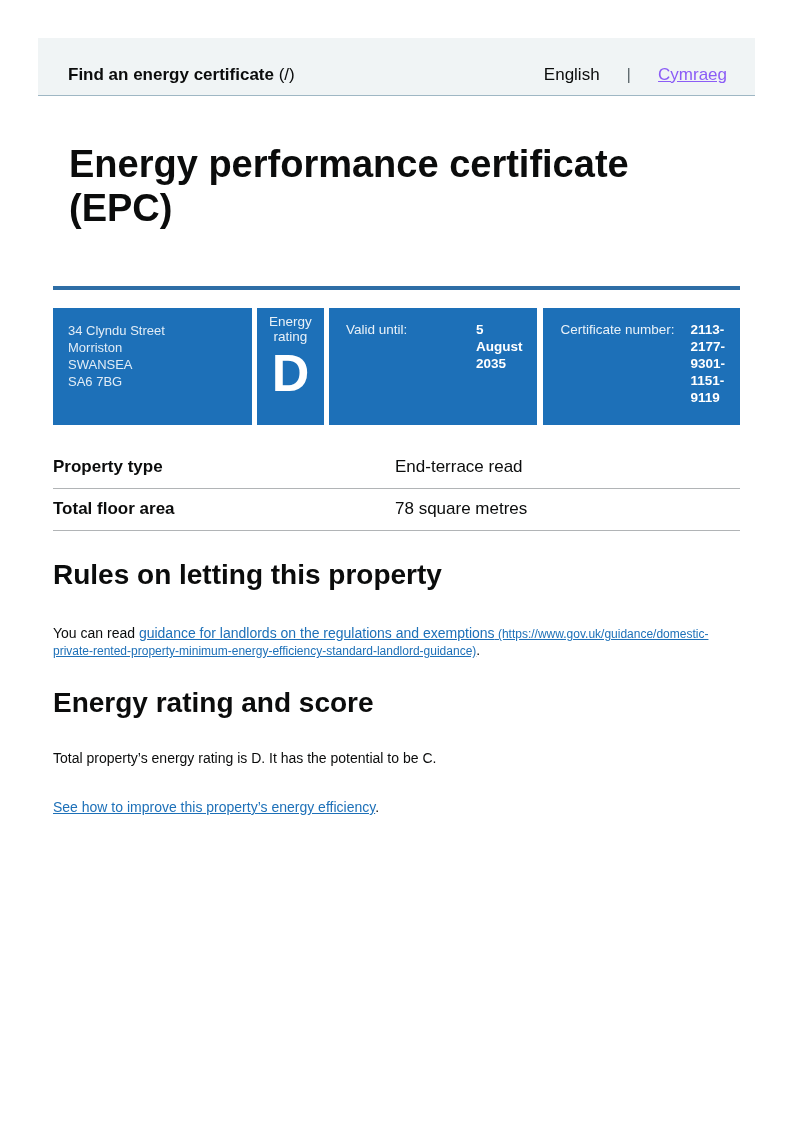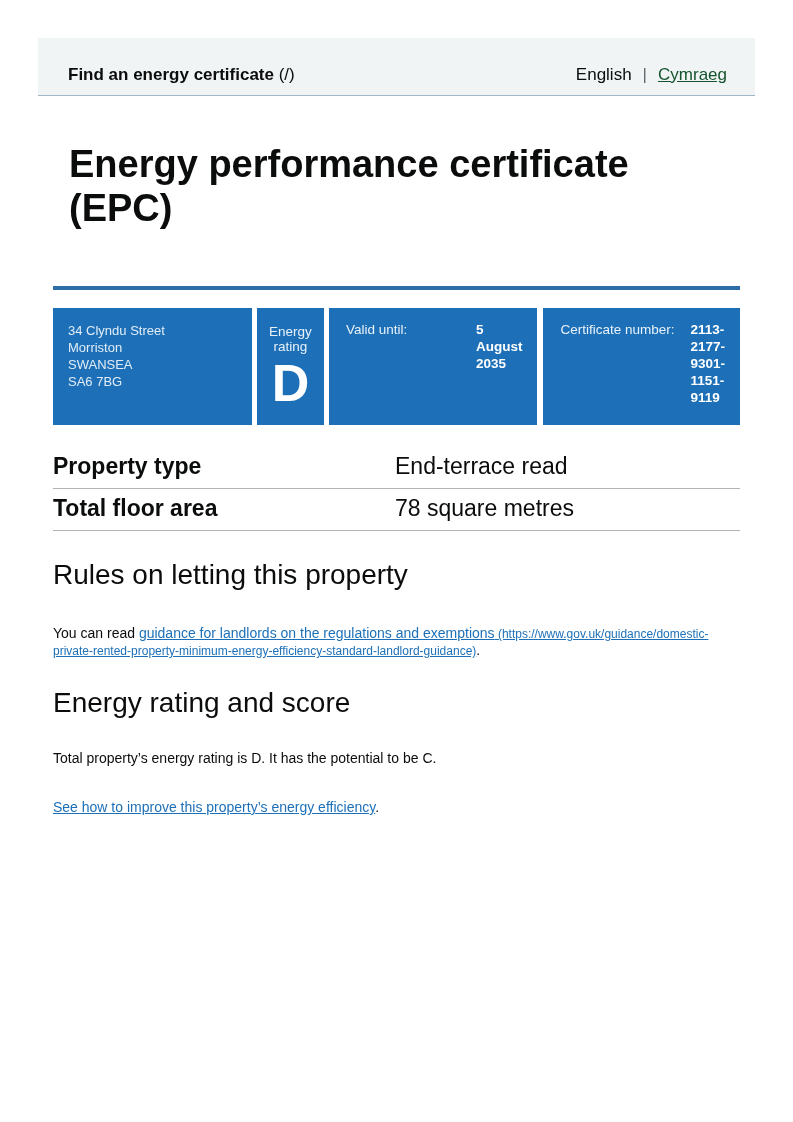--- a/index.html
+++ b/index.html
@@ -27,26 +27,26 @@
   .site-title {
     font-size: 17px;
     font-weight: bold;
     color: #0b0c0c;
     text-decoration: none;
   }
   .site-title .href-suffix { font-weight: normal; }
   .lang-switch {
     display: flex;
     align-items: center;
-    gap: 11px;
+    gap: 27px;
     font-size: 17px;
   }
   .lang-current { color: #0b0c0c; }
   .lang-divider { color: #5f6a6e; }
-  .lang-link { color: #14532d; text-decoration: underline; cursor: pointer; }
+  .lang-link { color: #8b5cf6; text-decoration: underline; cursor: pointer; }
 
   
   main { margin: 0 53px; width: 687px; }
 
   h1.page-title {
     font-size: 38px;
     line-height: 44px;
     font-weight: bold;
     margin: 46px 0 8px 16px;
     max-width: 660px;
@@ -70,21 +70,21 @@
     width: 287px;
     padding: 14px 15px;
     font-size: 13px;
     line-height: 17px;
     color: rgba(255,255,255,0.87);
   }
   .panel-address span { display: block; }
   .panel-rating {
     width: 102px;
     text-align: center;
-    padding-top: 16px;
+    padding-top: 6px;
   }
   .rating-label {
     font-size: 13.5px;
     color: rgba(255,255,255,0.9);
     display: block;
   }
   .rating-value {
     display: block;
     font-size: 52px;
     font-weight: bold;
@@ -116,32 +116,32 @@
   }
   .meta-value { font-weight: bold; }
 
   
   .property-table { margin-top: 22px; }
   .prow {
     display: flex;
     align-items: baseline;
     border-bottom: 1px solid #b1b4b6;
     padding: 10px 0 12px 0;
-    font-size: 23px;
+    font-size: 17px;
     line-height: 19px;
     justify-content: space-between;
   }
   .prow .plabel { flex: 0 0 342px; font-weight: bold; }
   .prow .pvalue { flex: 1; }
 
   
   h2.section-heading {
     font-size: 28px;
     line-height: 32px;
-    font-weight: normal;
+    font-weight: bold;
     margin: 28px 0 0 0;
   }
   h2.energy-heading { }
   p.body-text {
     font-size: 14px;
     line-height: 16px;
     margin: 36px 0 0 0;
   }
   p.body-text.tight { margin-top: 34px; }
   p.body-text.after-heading { margin-top: 31px; }

